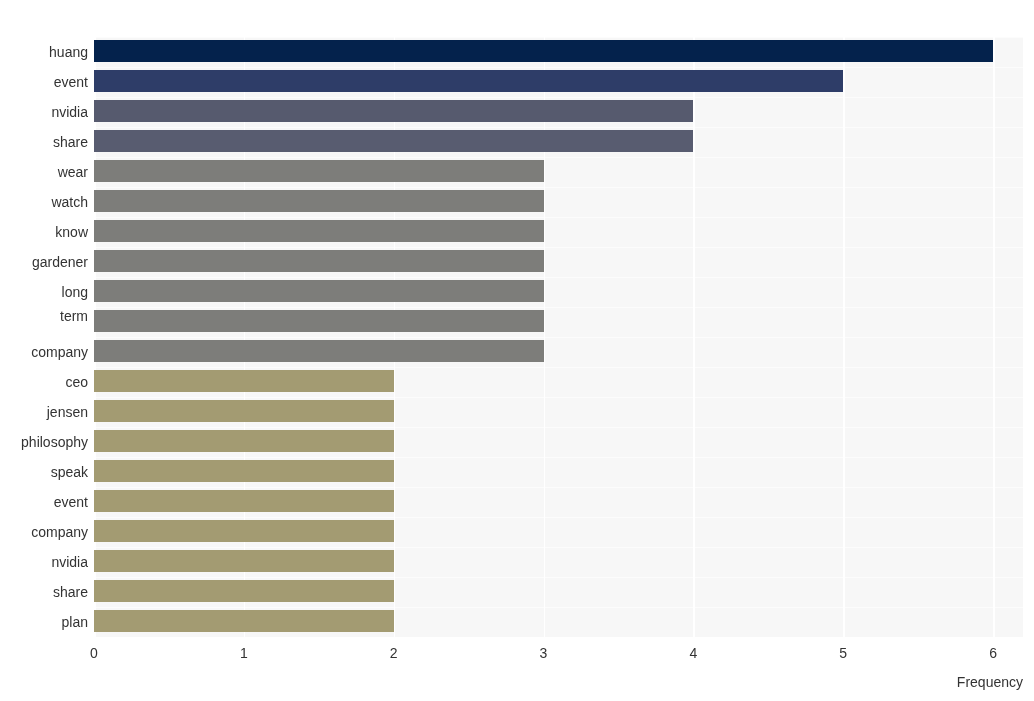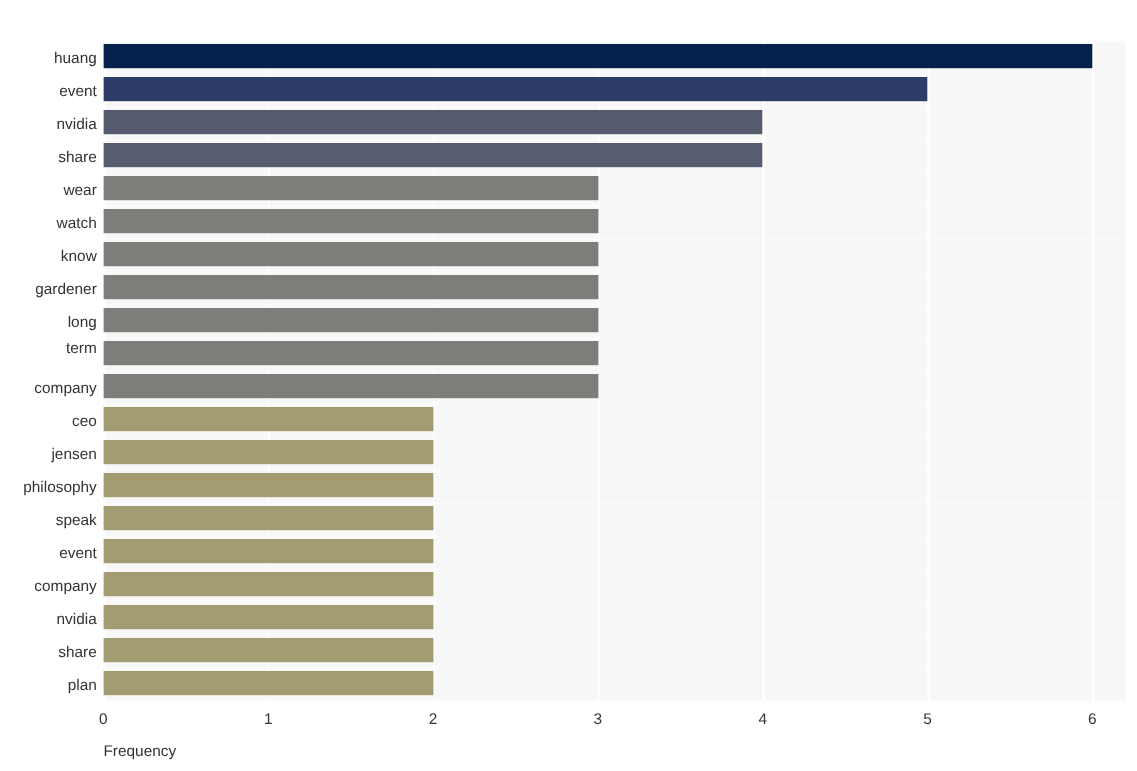--- a/index.html
+++ b/index.html
@@ -102,21 +102,21 @@
     text-align: center;
     font-size: 14px;
     color: #333333;
     line-height: 16px;
   }
   #xaxis-title {
     position: absolute;
     left: 94px;
     top: 674px;
     width: 929px;
-    text-align: left;
+    text-align: right;
     font-size: 14px;
     color: #333333;
   }
 </style>
 </head>
 <body>
 
 <div id="figure">
 
 

